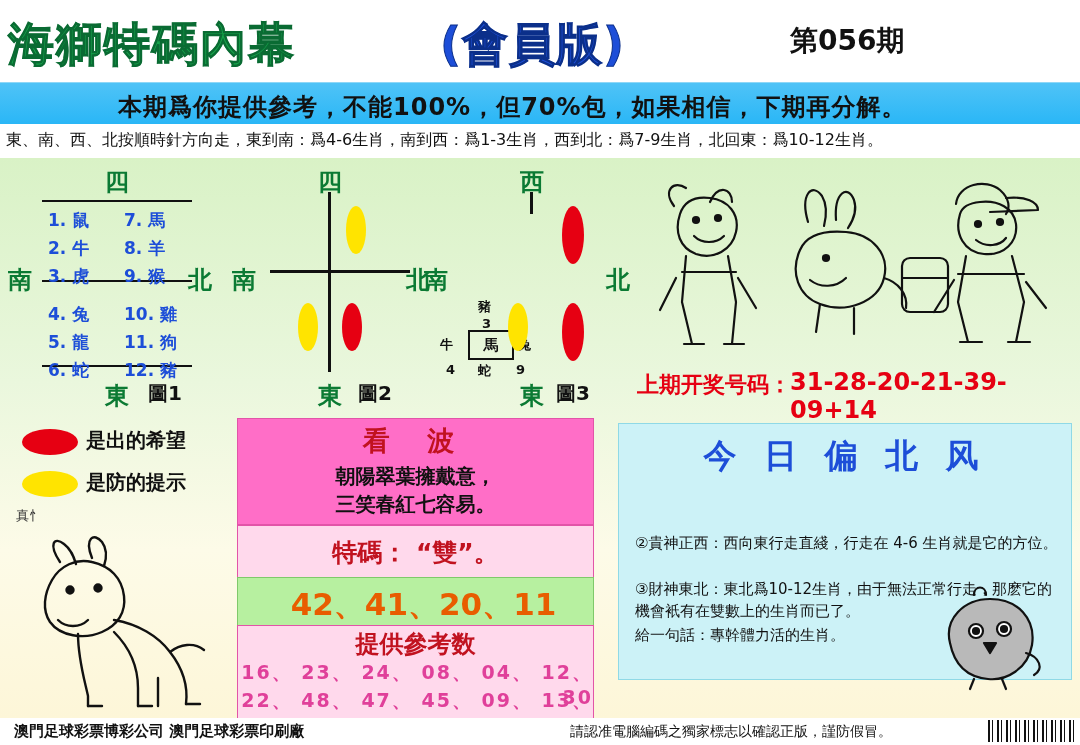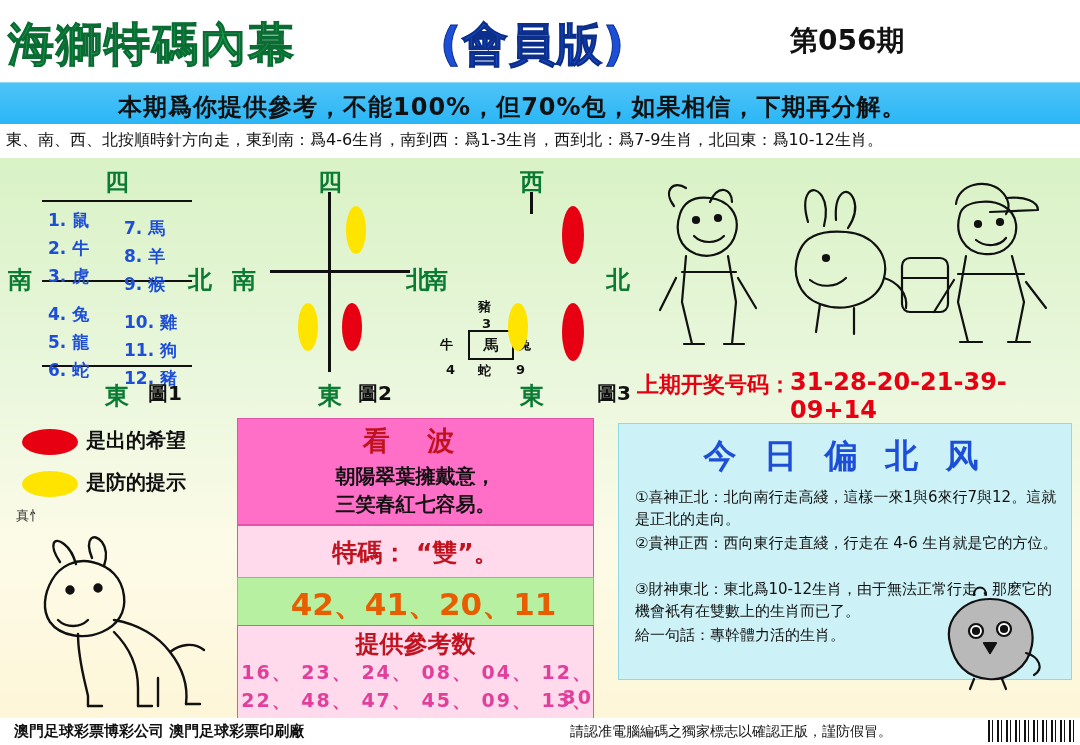--- a/index.html
+++ b/index.html
@@ -209,21 +209,21 @@
 
       <div class="zl-col" style="left:48px;top:48px;font-size:17px;color:#1d4ed8;font-weight:bold;line-height:28px;">
         <div class="zl-row">1. 鼠</div>
         <div class="zl-row">2. 牛</div>
         <div class="zl-row">3. 虎</div>
         <div class="zl-row" style="margin-top:10px;">4. 兔</div>
         <div class="zl-row">5. 龍</div>
         <div class="zl-row">6. 蛇</div>
       </div>
 
-      <div class="zl-col" style="left:124px;top:48px;font-size:17px;color:#1d4ed8;font-weight:bold;line-height:28px;margin-top:8px;">
+      <div class="zl-col" style="left:124px;top:48px;font-size:17px;color:#1d4ed8;font-weight:bold;line-height:28px;">
         <div class="zl-row">7. 馬</div>
         <div class="zl-row">8. 羊</div>
         <div class="zl-row">9. 猴</div>
         <div class="zl-row" style="margin-top:10px;">10. 雞</div>
         <div class="zl-row">11. 狗</div>
         <div class="zl-row">12. 豬</div>
       </div>
 
       <div class="fig-label" style="left:148px;top:222px;">圖1</div>
     </div>
@@ -260,21 +260,21 @@
       </div>
       <div class="mini-lab" style="left:98px;top:178px;">兔</div>
       <div class="mini-lab" style="left:26px;top:204px;">4</div>
       <div class="mini-lab" style="left:58px;top:204px;">蛇</div>
       <div class="mini-lab" style="left:96px;top:204px;">9</div>
 
       <div class="egg red" style="left:142px;top:48px;width:22px;height:58px;"></div>
       <div class="egg yellow" style="left:88px;top:145px;width:20px;height:48px;"></div>
       <div class="egg red" style="left:142px;top:145px;width:22px;height:58px;"></div>
 
-      <div class="fig-label" style="left:136px;top:222px;margin-left:41px;">圖3</div>
+      <div class="fig-label" style="left:136px;top:222px;">圖3</div>
     </div>
 
     <div style="position:absolute;left:10px;top:265px;width:225px;height:100px;">
       <div class="egg red" style="left:12px;top:6px;width:56px;height:26px;"></div>
       <div class="legend-item" style="left:76px;top:4px;">是出的希望</div>
       <div class="egg yellow" style="left:12px;top:48px;width:56px;height:26px;"></div>
       <div class="legend-item" style="left:76px;top:46px;">是防的提示</div>
       <div style="position:absolute;left:6px;top:84px;font-size:13px;color:#333;">真忄</div>
     </div>
 
@@ -364,21 +364,20 @@
           <path d="M262 116 L308 116"></path>
         </g>
       </svg>
     </div>
 
     <div class="draw-label">上期开奖号码：</div>
     <div class="draw-nums">31-28-20-21-39-09+14</div>
 
     <div class="panel-wind">
       <div class="wind-title">今 日 偏 北 风</div>
-      <div class="wind-p" style="top:62px;">①喜神正北：北向南行走高綫，這樣一來1與6來行7與12。這就是正北的走向。</div>
       <div class="wind-p" style="top:108px;">②貴神正西：西向東行走直綫，行走在 4-6 生肖就是它的方位。</div>
       <div class="wind-p" style="top:154px;">③財神東北：東北爲10-12生肖，由于無法正常行走，那麽它的機會衹有在雙數上的生肖而已了。</div>
       <div class="wind-p" style="top:200px;">給一句話：專幹體力活的生肖。</div>
     </div>
 
     <div class="art" style="left:930px;top:425px;">
       <svg width="120" height="110" viewBox="0 0 120 110">
         <g stroke="#111" stroke-width="2.2" fill="none" stroke-linecap="round" stroke-linejoin="round">
           <path d="M20 60 C14 36 34 16 60 16 C88 16 106 36 102 62 C98 86 76 98 58 96 C36 94 24 80 20 60Z" fill="#b9b9b9"></path>
           <path d="M44 12 C44 2 56 2 56 12"></path>

